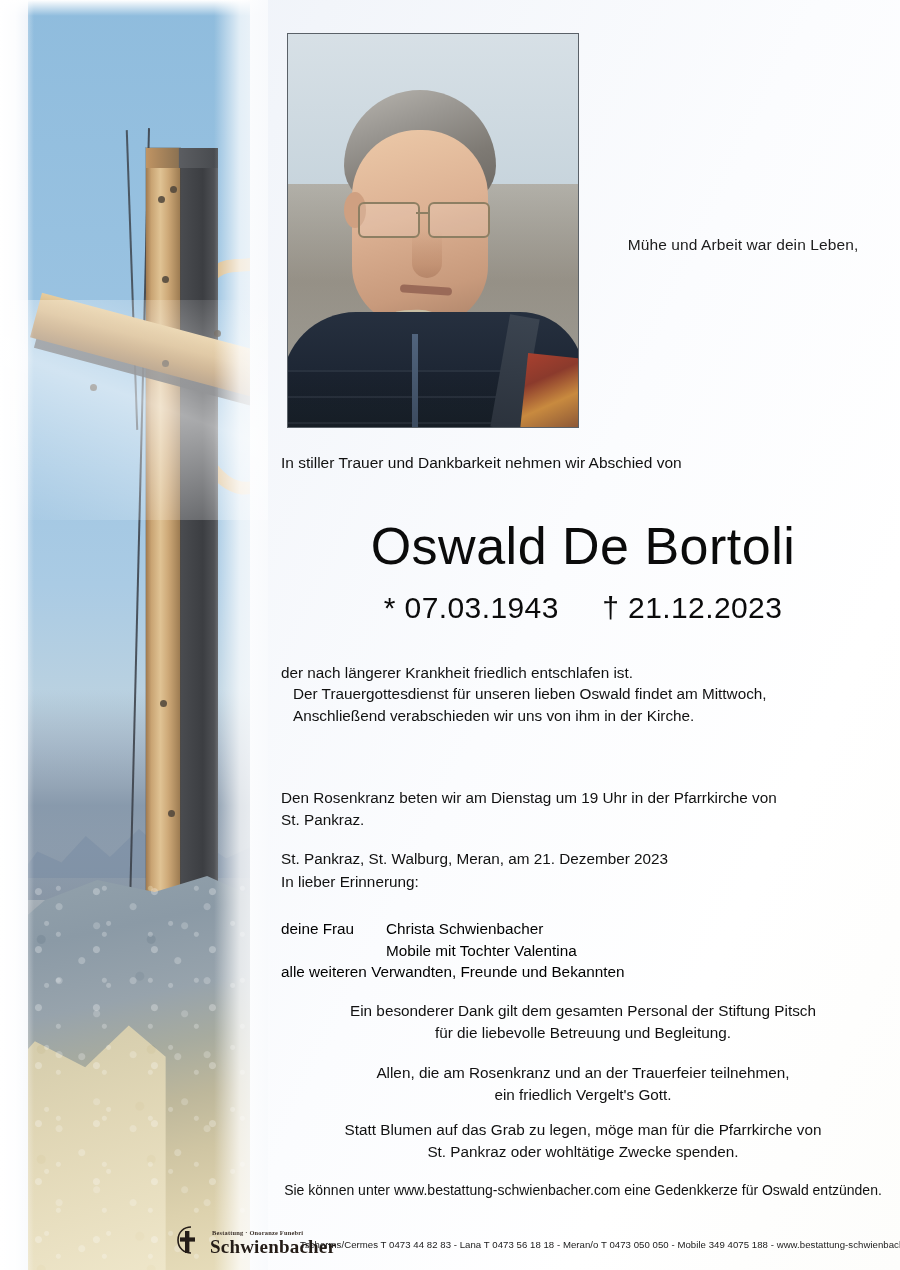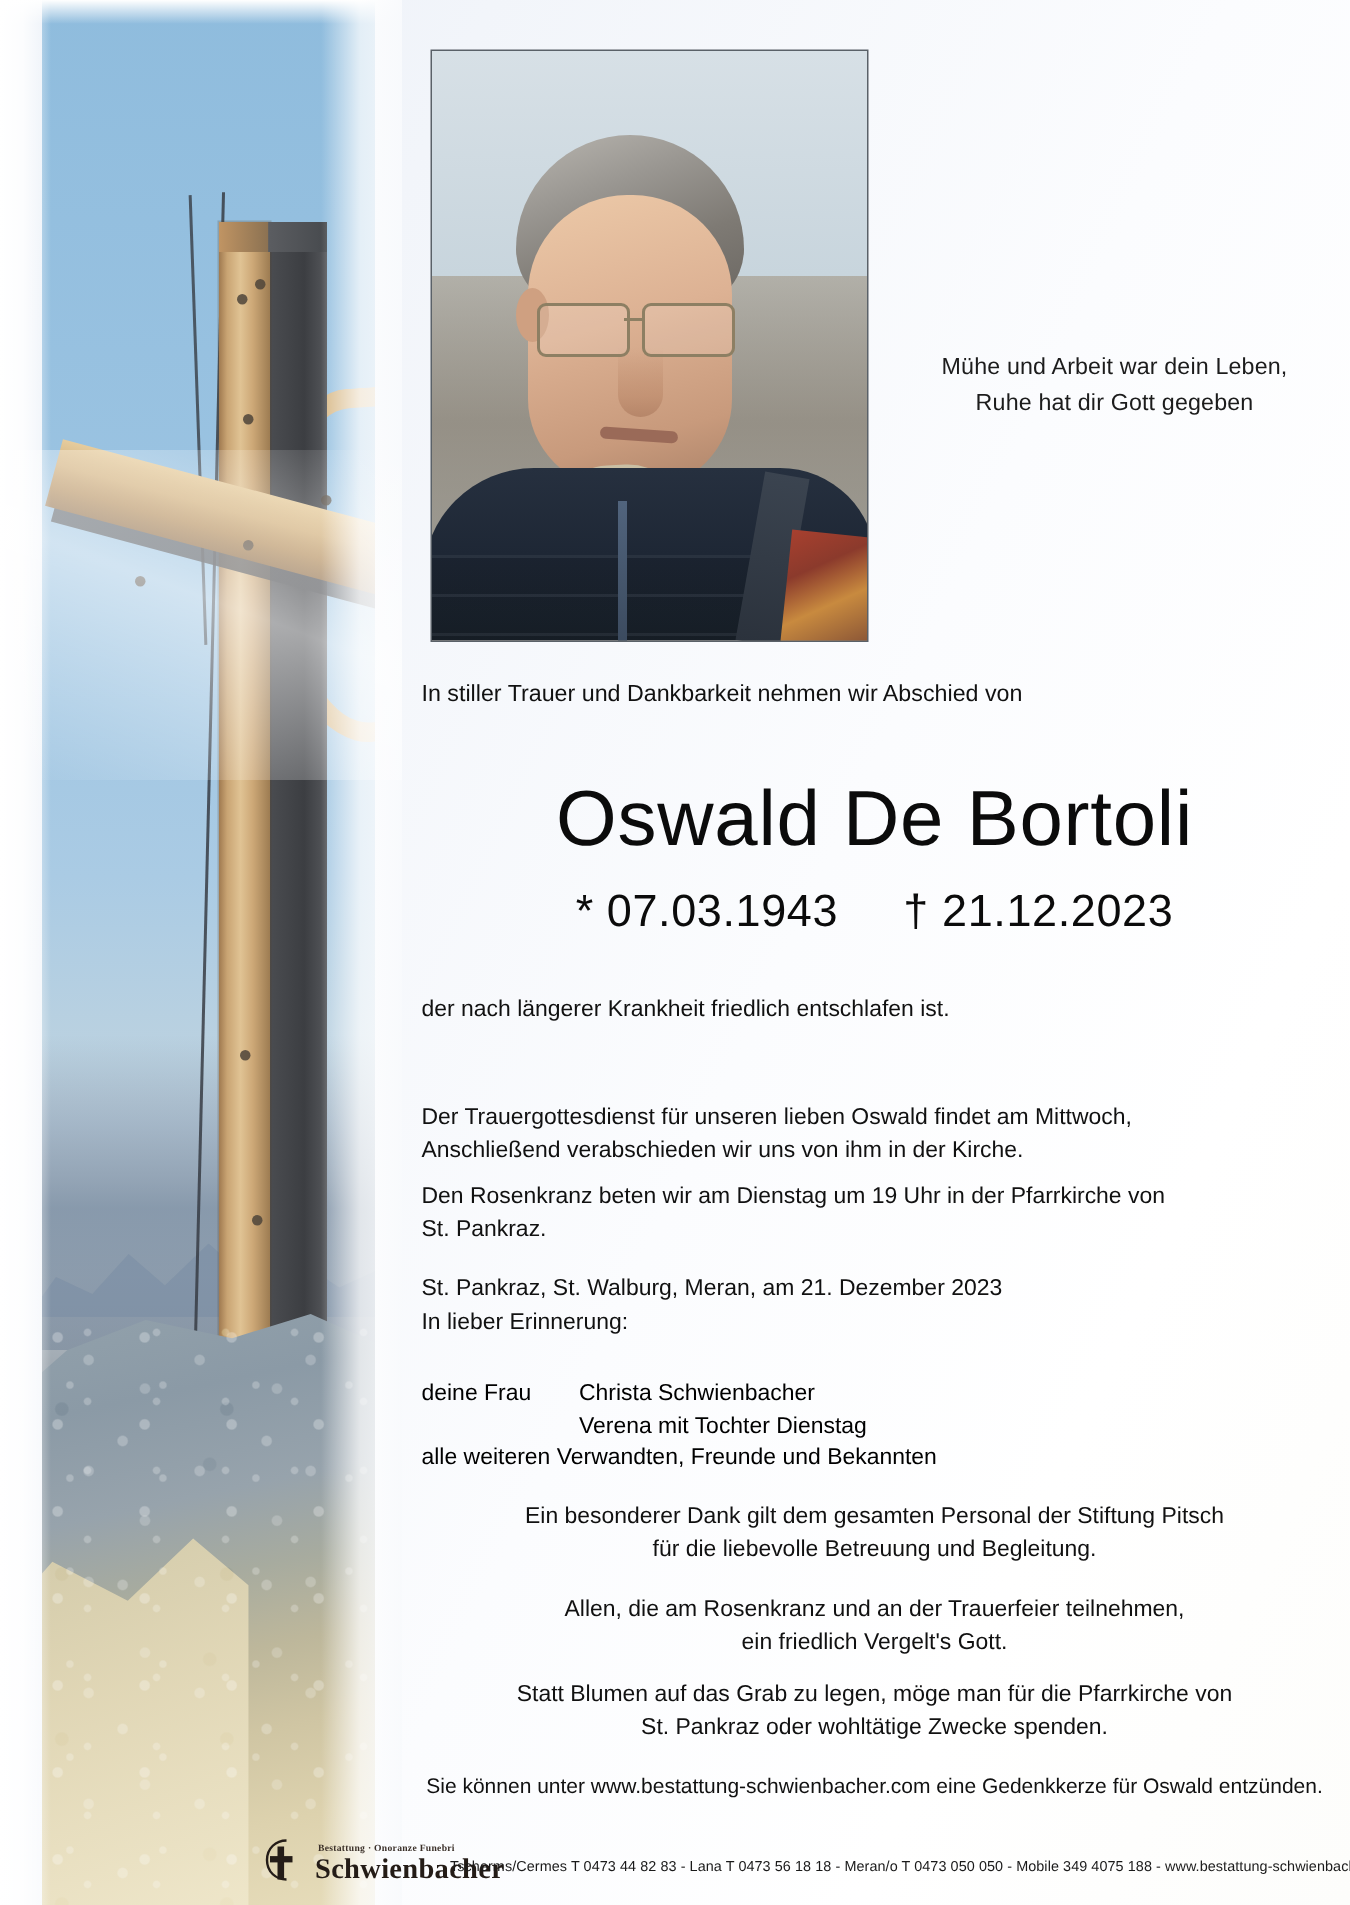--- a/index.html
+++ b/index.html
@@ -323,21 +323,21 @@
     text-align: center;
     font-size: 30px;
     line-height: 34px;
     letter-spacing: .4px;
     color: #0b0b0b;
   }
   .dates .sep { display: inline-block; width: 26px; }
 
   .p-block { font-size: 15.3px; line-height: 21.5px; }
   .b1 { top: 662px; }
-  .b2 { top: 734px; }
+  .b2 { top: 683px; margin-left: 12px; }
   .b3 { top: 787px; }
   .b4 { top: 848px; }
   .b5 { top: 871px; }
 
   .family { position: absolute; left: 281px; top: 918px; width: 600px; font-size: 15.3px; line-height: 21.5px; }
   .family .row { display: block; white-space: pre; }
   .fam-ind { display: inline-block; width: 105px; }
 
   .center-block {
     position: absolute; left: 281px; width: 604px;
@@ -440,21 +440,20 @@
     <div class="p-collar"></div>
     <div class="p-jacket"></div>
     <div class="p-quilt"></div>
     <div class="p-zip"></div>
     <div class="p-strap"></div>
     <div class="p-pack"></div>
   </div>
 
   <div class="poem">
     <div>Mühe und Arbeit war dein Leben,</div>
-    <div>Ruhe hat dir Gott gegeben</div>
   </div>
 
   <div class="txt intro">In stiller Trauer und Dankbarkeit nehmen wir Abschied von</div>
 
   <div class="name">Oswald De Bortoli</div>
   <div class="dates">
     <span>*</span>
     <span>07.03.1943</span>
     <span class="sep"></span>
     <span>†</span>
@@ -472,21 +471,21 @@
     <div>Den Rosenkranz beten wir am Dienstag um 19 Uhr in der Pfarrkirche von</div>
     <div>St. Pankraz.</div>
   </div>
 
   <div class="txt p-block b4">St. Pankraz, St. Walburg, Meran, am 21. Dezember 2023</div>
 
   <div class="txt p-block b5">In lieber Erinnerung:</div>
 
   <div class="family">
     <div class="row"><span class="fam-ind">deine Frau</span><span>Christa Schwienbacher</span></div>
-    <div class="row"><span class="fam-ind"></span><span>Verena mit Tochter Dienstag</span></div>
+    <div class="row"><span class="fam-ind"></span><span>Mobile mit Tochter Valentina</span></div>
     <div class="row">alle weiteren Verwandten, Freunde und Bekannten</div>
   </div>
 
   <div class="center-block c1">
     <div>Ein besonderer Dank gilt dem gesamten Personal der Stiftung Pitsch</div>
     <div>für die liebevolle Betreuung und Begleitung.</div>
   </div>
 
   <div class="center-block c2">
     <div>Allen, die am Rosenkranz und an der Trauerfeier teilnehmen,</div>

